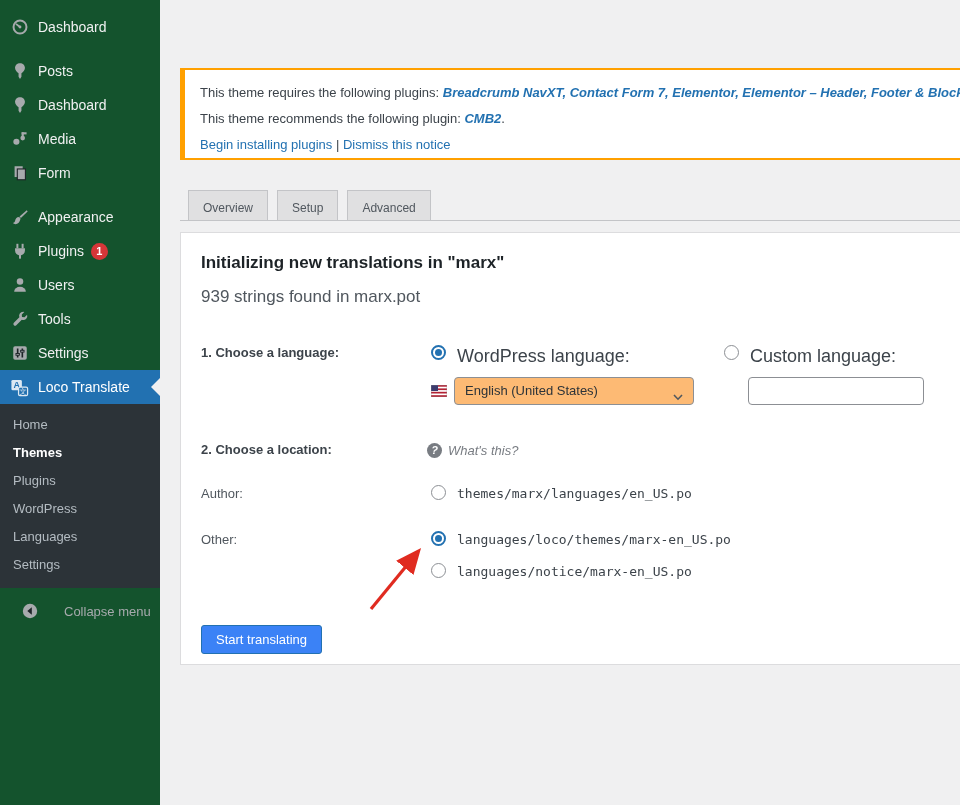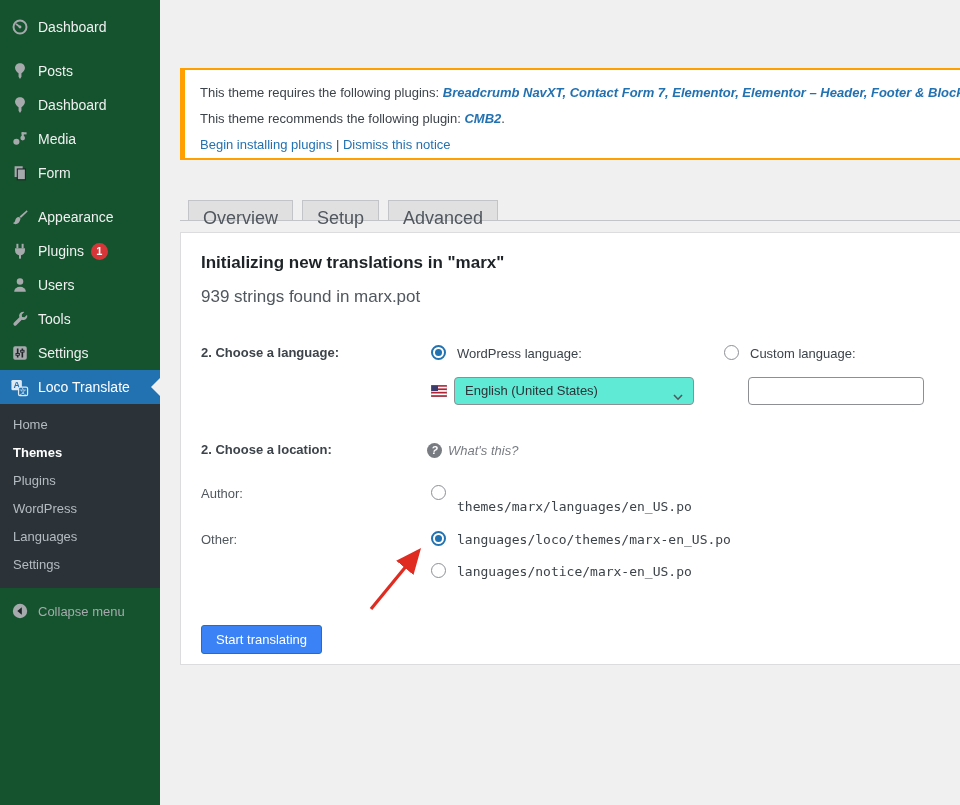--- a/index.html
+++ b/index.html
@@ -21,63 +21,63 @@
     line-height:17px; text-align:center; font-weight:bold; padding:0 2px; }
   .menu-item.active { background:#2271b1; color:#fff; position:relative; }
   .menu-item.active .arrow-notch { position:absolute; right:0; top:50%;
     margin-top:-9px; width:0; height:0; border-top:9px solid transparent;
     border-bottom:9px solid transparent; border-right:9px solid #f0f0f1; }
   .submenu { background:#2c3338; padding:7px 0 9px 0; }
   .submenu-item { height:28px; line-height:28px; padding-left:13px; font-size:13px;
     color:#b4bcc2; cursor:pointer; }
   .submenu-item.current { color:#fff; font-weight:bold; }
   .collapse-item { margin-top:8px; height:30px; display:flex; align-items:center;
-    padding-left:10px; color:#a7aaad; font-size:13px; cursor:pointer; }
+    padding-left:20px; color:#a7aaad; font-size:13px; cursor:pointer;gap:16px; }
   .collapse-item .mi-icon { width:19px; height:19px; margin-right:9px;
     display:flex; align-items:center; justify-content:center; }
 
   
   #content { position:absolute; left:160px; top:0; width:800px; height:805px; }
 
   #breadcrumb { position:absolute; left:20px; top:18px; font-size:23px;
     font-weight:400; color:#1d2327; white-space:nowrap; }
   #breadcrumb a { color:#2271b1; text-decoration:none; cursor:pointer; }
   #breadcrumb .sep { color:#646970; padding:0 6px; }
 
   #notice { position:absolute; left:20px; top:68px; width:790px; height:92px;
     background:#fff; border:2px solid #ffa000; border-left-width:5px;
     padding:10px 0 10px 15px; overflow:hidden; }
   #notice .nline { font-size:13px; line-height:26px; white-space:nowrap; color:#3c434a; }
   #notice .nlink { color:#2271b1; font-style:italic; font-weight:bold; cursor:pointer; }
   #notice a { color:#2271b1; text-decoration:none; cursor:pointer; }
 
   #tabs { position:absolute; left:20px; top:185px; width:790px; height:36px;
     border-bottom:1px solid #c3c4c7; padding-left:8px; display:flex; align-items:flex-end; }
-  .tab { height:20px; line-height:34px; padding:0 14px; margin-right:9px;
+  .tab { height:30px; line-height:34px; padding:0 14px; margin-right:9px;
     background:#e0e0e1; border:1px solid #c3c4c7; border-bottom:none;
-    font-size:18px; color:#50575e; cursor:pointer; }
+    font-size:12px; color:#50575e; cursor:pointer; }
 
   #panel { position:absolute; left:20px; top:232px; width:790px; height:433px;
     background:#fff; border:1px solid #dcdcde; }
   #panel .abs { position:absolute; }
   .panel-heading { left:20px; top:20px; font-size:17px; font-weight:bold; color:#1d2327; }
   .panel-sub { left:20px; top:54px; font-size:17px; color:#50575e; }
   .flabel { font-size:13px; font-weight:bold; color:#3c434a; }
   .glabel { font-size:13px; color:#50575e; }
-  .rlabel { font-size:13px; color:#3c434a; }
+  .rlabel { font-size:18px; color:#3c434a; }
   .mono { font-family:"DejaVu Sans Mono", monospace; font-size:13px; color:#3c434a; }
 
   .radio { width:15px; height:15px; border-radius:50%; background:#fff;
     border:1px solid #8c8f94; cursor:pointer; }
   .radio.checked { border:2px solid #2271b1; position:relative; }
   .radio.checked::after { content:""; position:absolute; left:2px; top:2px;
     width:7px; height:7px; border-radius:50%; background:#2271b1; }
 
   .fake-select { width:240px; height:28px; border:1px solid #8c8f94; border-radius:4px;
-    background:#5eead4; font-size:13px; color:#2c3338; line-height:26px;
+    background:#fdba74; font-size:13px; color:#2c3338; line-height:26px;
     padding:0 20px 0 10px; cursor:pointer; position:relative; }
   .fake-select .chev { position:absolute; right:9px; top:8px; }
   .text-input { width:176px; height:28px; border:1px solid #8c8f94; border-radius:4px;
     background:#fff; font-size:13px; padding:0 8px; font-family:"Liberation Sans",sans-serif; }
 
   .help-circle { display:inline-block; width:15px; height:15px; border-radius:50%;
     background:#787c82; color:#fff; font-size:11px; font-weight:bold; text-align:center;
     line-height:15px; vertical-align:middle; }
   .help-text { font-size:13px; color:#787c82; margin-left:6px; vertical-align:middle; }
 
@@ -238,21 +238,21 @@
   <div id="tabs">
     <div class="tab">Overview</div>
     <div class="tab">Setup</div>
     <div class="tab">Advanced</div>
   </div>
 
   <div id="panel">
     <div class="abs panel-heading">Initializing new translations in "marx"</div>
     <div class="abs panel-sub">939 strings found in marx.pot</div>
 
-    <div class="abs flabel" style="left:20px; top:112px;">2. Choose a language:</div>
+    <div class="abs flabel" style="left:20px; top:112px;">1. Choose a language:</div>
 
     <span class="abs radio checked" style="left:250px; top:112px;"></span>
     <div class="abs rlabel" style="left:276px; top:113px;">WordPress language:</div>
 
     <span class="abs" style="left:250px; top:150px;">
       <svg width="16" height="12" viewBox="0 0 16 12">
           <rect width="16" height="12" fill="#fff"></rect>
           <rect y="0" width="16" height="1.7" fill="#b22234"></rect>
           <rect y="3.4" width="16" height="1.7" fill="#b22234"></rect>
           <rect y="6.8" width="16" height="1.7" fill="#b22234"></rect>
@@ -274,21 +274,21 @@
     <div class="abs rlabel" style="left:569px; top:113px;">Custom language:</div>
     <input class="abs text-input" style="left: 567px; top: 144px;" value="">
 
     <div class="abs flabel" style="left:20px; top:209px;">2. Choose a location:</div>
     <div class="abs" style="left:246px; top:208px;font-style:italic;">
       <span class="help-circle">?</span><span class="help-text">What's this?</span>
     </div>
 
     <div class="abs glabel" style="left:20px; top:253px;">Author:</div>
     <span class="abs radio" style="left:250px; top:252px;"></span>
-    <div class="abs mono" style="left:276px; top:253px;margin-top:13px;">themes/marx/languages/en_US.po</div>
+    <div class="abs mono" style="left:276px; top:253px;">themes/marx/languages/en_US.po</div>
 
     <div class="abs glabel" style="left:20px; top:299px;">Other:</div>
     <span class="abs radio checked" style="left:250px; top:298px;"></span>
     <div class="abs mono" style="left:276px; top:299px;">languages/loco/themes/marx-en_US.po</div>
 
     <span class="abs radio" style="left:250px; top:330px;"></span>
     <div class="abs mono" style="left:276px; top:331px;">languages/notice/marx-en_US.po</div>
 
     <svg class="abs" style="left:178px; top:310px;" width="75" height="75" viewBox="0 0 75 75">
       <defs>

